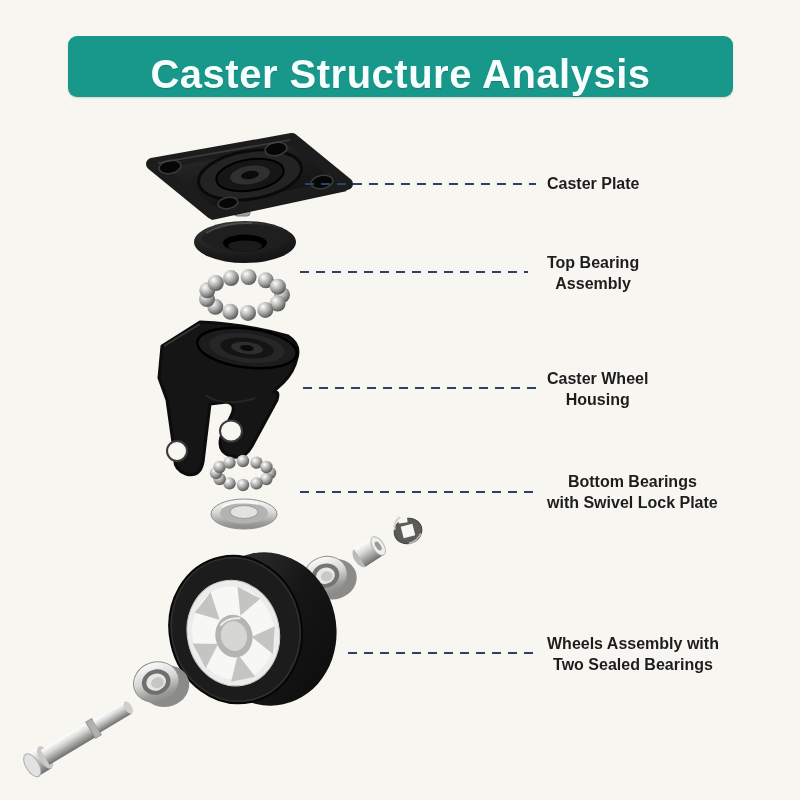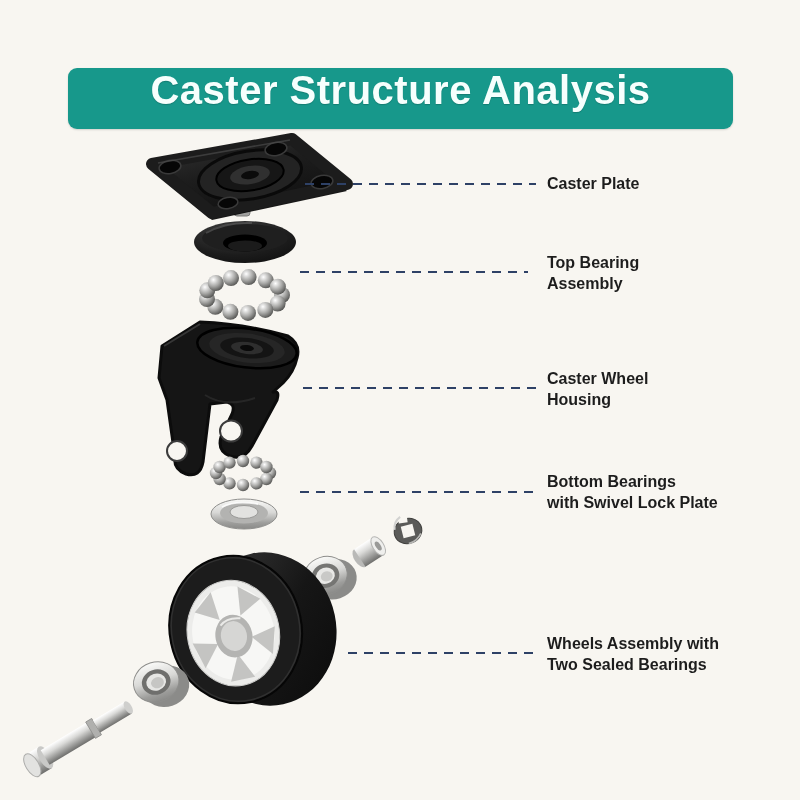--- a/index.html
+++ b/index.html
@@ -1,29 +1,29 @@
 <!DOCTYPE html>
 <html style="--background: #f8f6f1; --banner: #17988b; --banner_text: #f6fffd; --label_text: #1d1d1d; --dash_line: #2e4166;"><head>
 <meta charset="utf-8">
 <style>
   html,body{margin:0;padding:0;}
   body{width:800px;height:800px;overflow:hidden;background:var(--background,#f8f6f1);
        font-family:"Liberation Sans",sans-serif;position:relative;}
   .stage{position:absolute;inset:0;}
   .banner{position:absolute;left:68px;top:36px;width:665px;height:61px;
           background:var(--banner,#17988b);border-radius:9px;
-          display:flex;align-items:flex-start;justify-content:center;
-          box-shadow:0 1px 2px rgba(0,0,0,.15);margin-top:32px;}
+          display:flex;align-items:flex-end;justify-content:center;
+          box-shadow:0 1px 2px rgba(0,0,0,.15);}
   .banner span{color:var(--banner_text,#f6fffd);font-size:40px;font-weight:700;
           letter-spacing:.5px;text-shadow:0 1px 1px rgba(0,0,0,.18);white-space:nowrap;}
   svg.diagram{position:absolute;left:0;top:0;}
   .dash{stroke:var(--dash_line,#2e4166);stroke-width:2.2;stroke-dasharray:9 7;fill:none;}
   .part-label{position:absolute;left:547px;color:var(--label_text,#1d1d1d);
           font-size:16px;font-weight:700;line-height:21px;white-space:nowrap;}
-  .part-label span{display:block;}
+  .part-label span{display:block;text-align:center;}
 </style>
 </head>
 <body>
 
 <div class="stage">
 
   <svg class="diagram" width="800" height="800" viewBox="0 0 800 800">
     <defs>
       <linearGradient id="gSilver" x1="0" y1="0" x2="0" y2="1">
         <stop offset="0" stop-color="#fafaf8"></stop>

